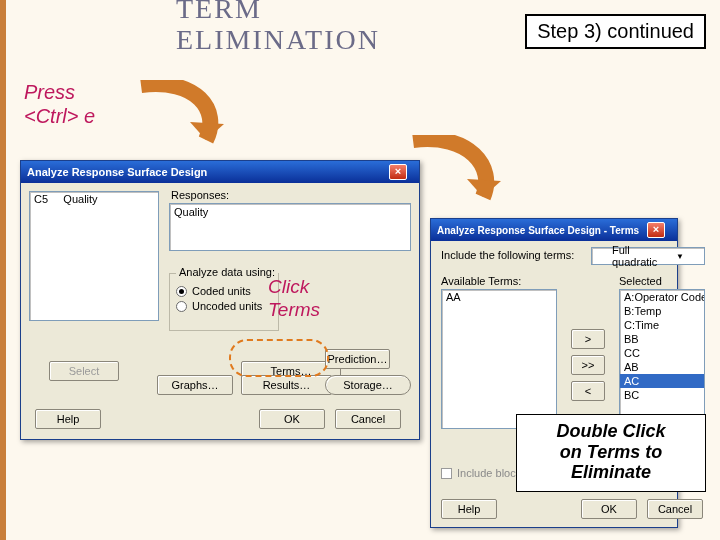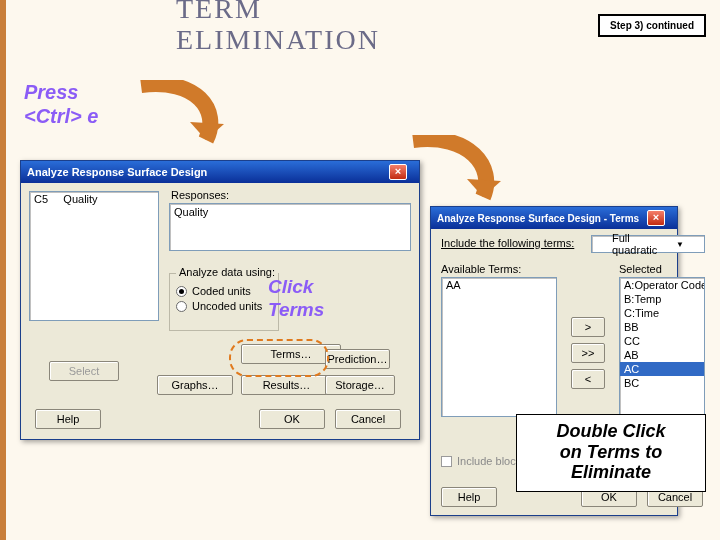--- a/index.html
+++ b/index.html
@@ -24,31 +24,31 @@
     letter-spacing: 2px;
     line-height: 1.1;
   }
   .step-badge {
     position: absolute;
     top: 14px;
     right: 14px;
     border: 2px solid #000;
     background: #fff;
     padding: 4px 10px;
-    font-weight: bold;
-    font-size: 10px;
+    font-weight: normal;
+    font-size: 20px;
     font-family: Arial, sans-serif;
   }
   .instr {
     position: absolute;
     font-family: Arial, sans-serif;
     font-style: italic;
-    font-weight: bold;
+    font-weight: normal;
     font-size: 20px;
-    color: #8b5cf6;
+    color: #be185d;
     line-height: 1.2;
   }
   .instr-press { top: 80px; left: 18px; }
   .instr-click { top: 276px; left: 262px; font-size: 19px;}
   .instr-double {
     position: absolute;
     top: 414px; left: 510px;
     width: 190px;
     background: #fff;
     border: 1px solid #000;
@@ -194,33 +194,33 @@
     <div style="position:absolute; top:-6px; left:2px;">Responses:</div>
     <div class="sunken" style="position:absolute; left:0; top:8px; width:242px; height:48px; padding:2px 4px;">
       <span>Quality</span>
     </div>
   </div>
 
   <div class="wbtn disabled" style="position:absolute; left:28px; top:200px; width:70px;text-align:center;">
     <span>Select</span>
   </div>
 
-  <div class="wbtn" style="position:absolute; left:220px; top:183px; width:100px;">
+  <div class="wbtn" style="position:absolute; left:220px; top:200px; width:100px;">
     <span>Terms…</span>
   </div>
   <div class="wbtn" style="position:absolute; left:304px; top:188px; width:65px;">
     <span>Prediction…</span>
   </div>
   <div class="wbtn" style="position:absolute; left:136px; top:214px; width:76px;">
     <span>Graphs…</span>
   </div>
   <div class="wbtn" style="position:absolute; left:220px; top:214px; width:91px;">
     <span>Results…</span>
   </div>
-  <div class="wbtn" style="position:absolute; left:304px; top:214px; width:70px;">
+  <div class="wbtn" style="position:absolute; left:304px; top:214px; width:86px;border-radius:10px;">
     <span>Storage…</span>
   </div>
 
   <div class="wbtn" style="position:absolute; left:14px; top:248px; width:66px;">
     <span>Help</span>
   </div>
   <div class="wbtn" style="position:absolute; left:238px; top:248px; width:66px;">
     <span>OK</span>
   </div>
   <div class="wbtn" style="position:absolute; left:314px; top:248px; width:66px;">
@@ -228,27 +228,27 @@
   </div>
 
   <div class="dashed-ring" style="left:208px; top:178px; width:100px; height:38px;"></div>
 </div>
 
 <div class="instr instr-click">
   <span>Click</span><br>
   <span>Terms</span>
 </div>
 
-<div class="win" style="left:424px; top:206px; width:248px; height:310px;">
+<div class="win" style="left:424px; top:218px; width:248px; height:310px;">
   <div class="titlebar">
     <span style="font-size:10px;">Analyze Response Surface Design  -  Terms</span>
     <div class="closebtn">×</div>
   </div>
 
-  <div style="position:absolute; left:10px; top:30px;text-decoration:underline;">Include the following terms:</div>
+  <div style="position:absolute; left:10px; top:30px;">Include the following terms:</div>
   <div class="sunken" style="position:absolute; left:160px; top:28px; width:114px; height:18px; padding:1px 20px; display:flex; justify-content:space-between; align-items:center;">
     <span>Full quadratic</span>
     <span style="font-size:8px;">▼</span>
   </div>
 
   <div style="position:absolute; left:10px; top:56px;">Available Terms:</div>
   <div style="position:absolute; left:188px; top:56px;">Selected Terms:</div>
 
   <div class="sunken listbox" id="avail-list" style="position:absolute; left:10px; top:70px; width:116px; height:140px;">
       <div class="row">AA</div>

